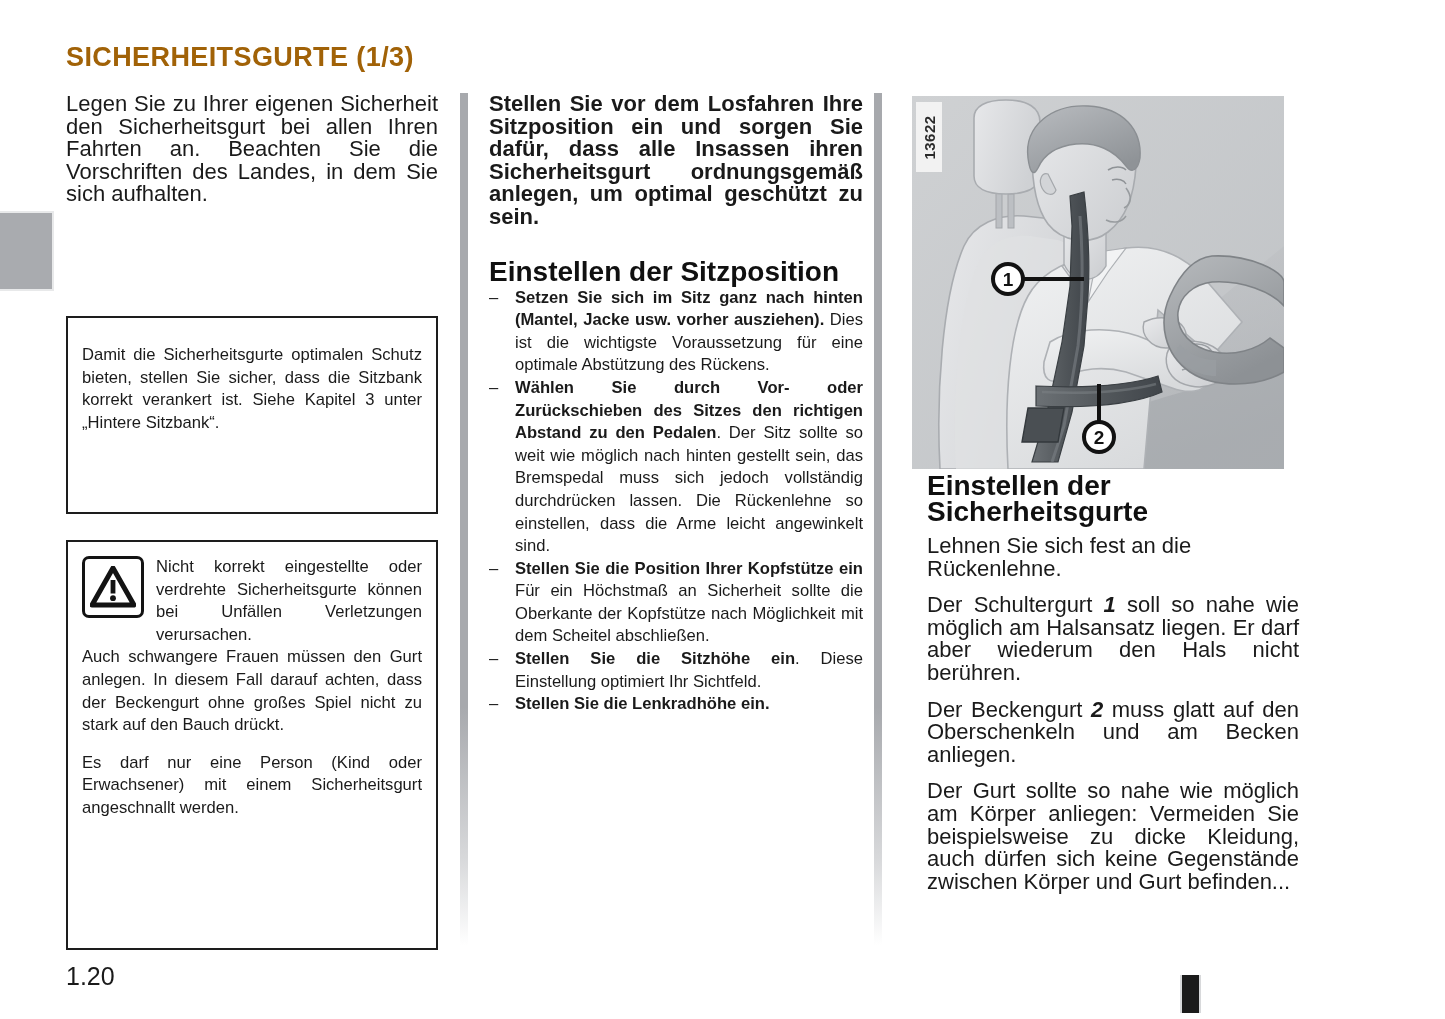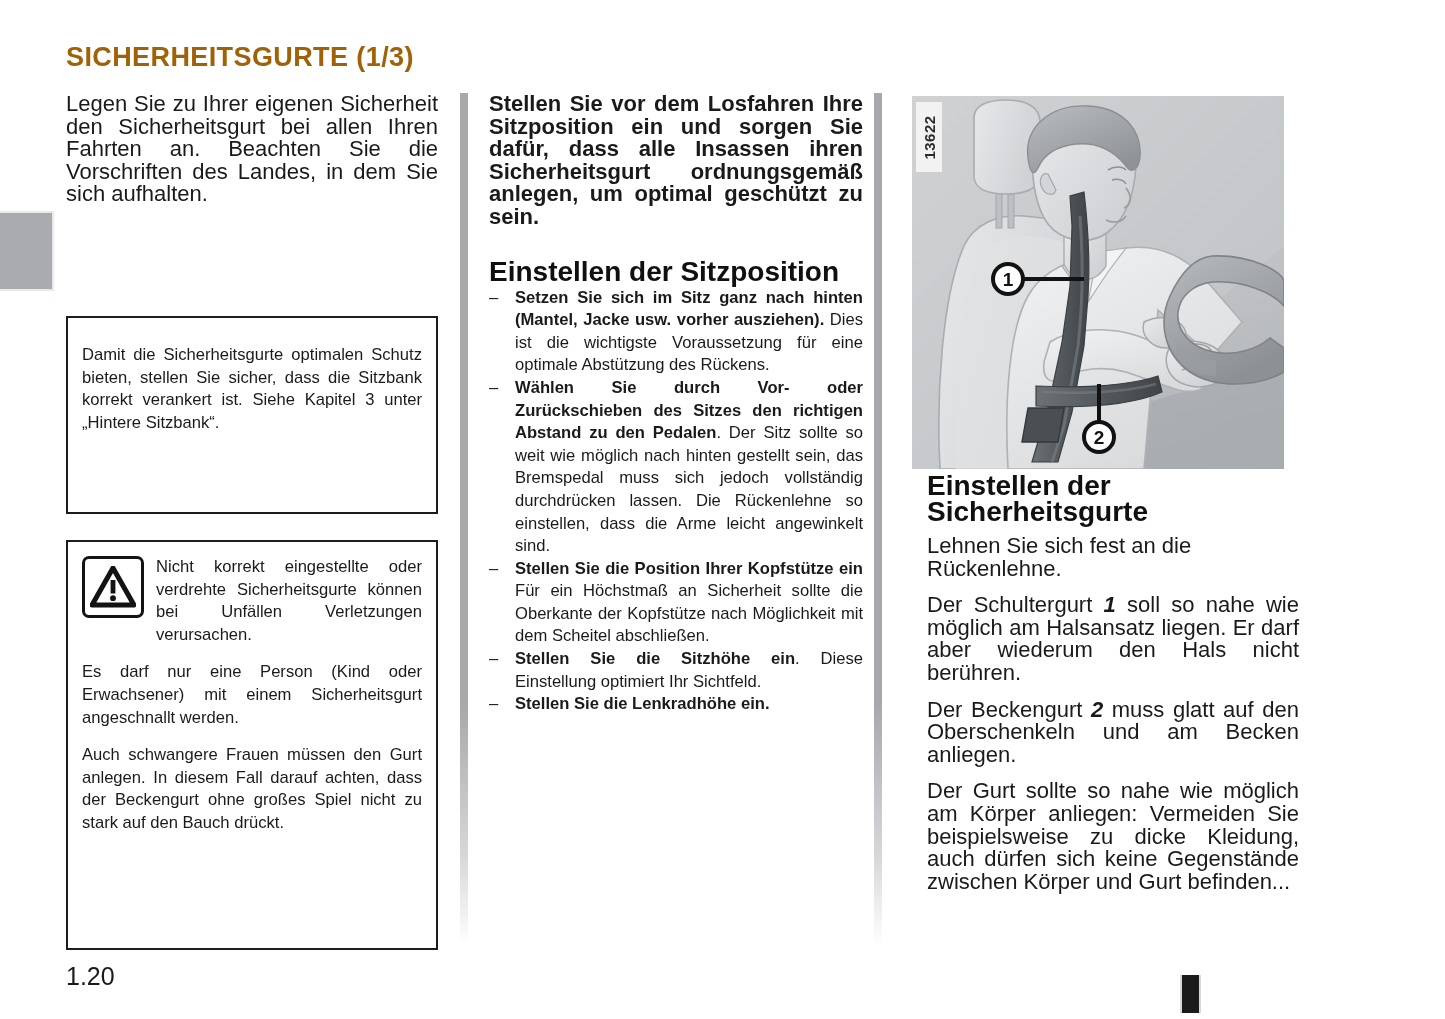--- a/index.html
+++ b/index.html
@@ -143,21 +143,20 @@
     font-size: 16.6px;
     line-height: 22.6px;
     text-align: justify;
   }
   .note-box p:last-child { margin-bottom: 0; }
 
   .warn-head {
     display: flex;
     align-items: flex-start;
     gap: 12px;
-    margin-bottom: 15px;
   }
   .warn-icon {
     flex: 0 0 auto;
     width: 62px;
     height: 62px;
     border: 3px solid #131313;
     border-radius: 7px;
     box-sizing: border-box;
     display: flex;
     align-items: center;
@@ -262,22 +261,22 @@
       <div class="warn-head">
         <div class="warn-icon">
           <svg width="46" height="42" viewBox="0 0 46 42" aria-hidden="true">
             <path d="M23 2 L44 39 L2 39 Z" fill="none" stroke="#131313" stroke-width="5" stroke-linejoin="round"></path>
             <rect x="20.6" y="14" width="4.8" height="13.5" fill="#131313"></rect>
             <circle cx="23" cy="32.2" r="2.9" fill="#131313"></circle>
           </svg>
         </div>
         <div class="warn-text">Nicht korrekt eingestellte oder verdrehte Sicherheitsgurte können bei Unfällen Verletzungen verursachen.</div>
       </div>
+      <p>Auch schwangere Frauen müssen den Gurt anlegen. In diesem Fall darauf achten, dass der Beckengurt ohne großes Spiel nicht zu stark auf den Bauch drückt.</p>
       <p>Es darf nur eine Person (Kind oder Erwachsener) mit einem Sicherheitsgurt angeschnallt werden.</p>
-      <p>Auch schwangere Frauen müssen den Gurt anlegen. In diesem Fall darauf achten, dass der Beckengurt ohne großes Spiel nicht zu stark auf den Bauch drückt.</p>
     </div>
   </div>
 
   <div class="col col-2">
     <p class="body bold-intro">Stellen Sie vor dem Losfahren Ihre Sitzposition ein und sorgen Sie dafür, dass alle Insassen ihren Sicherheitsgurt ordnungsgemäß anlegen, um optimal geschützt zu sein.</p>
 
     <h2 class="section" style="margin-top:30px">Einstellen der Sitzposition</h2>
 
     <ul class="dashlist">
       <li>

